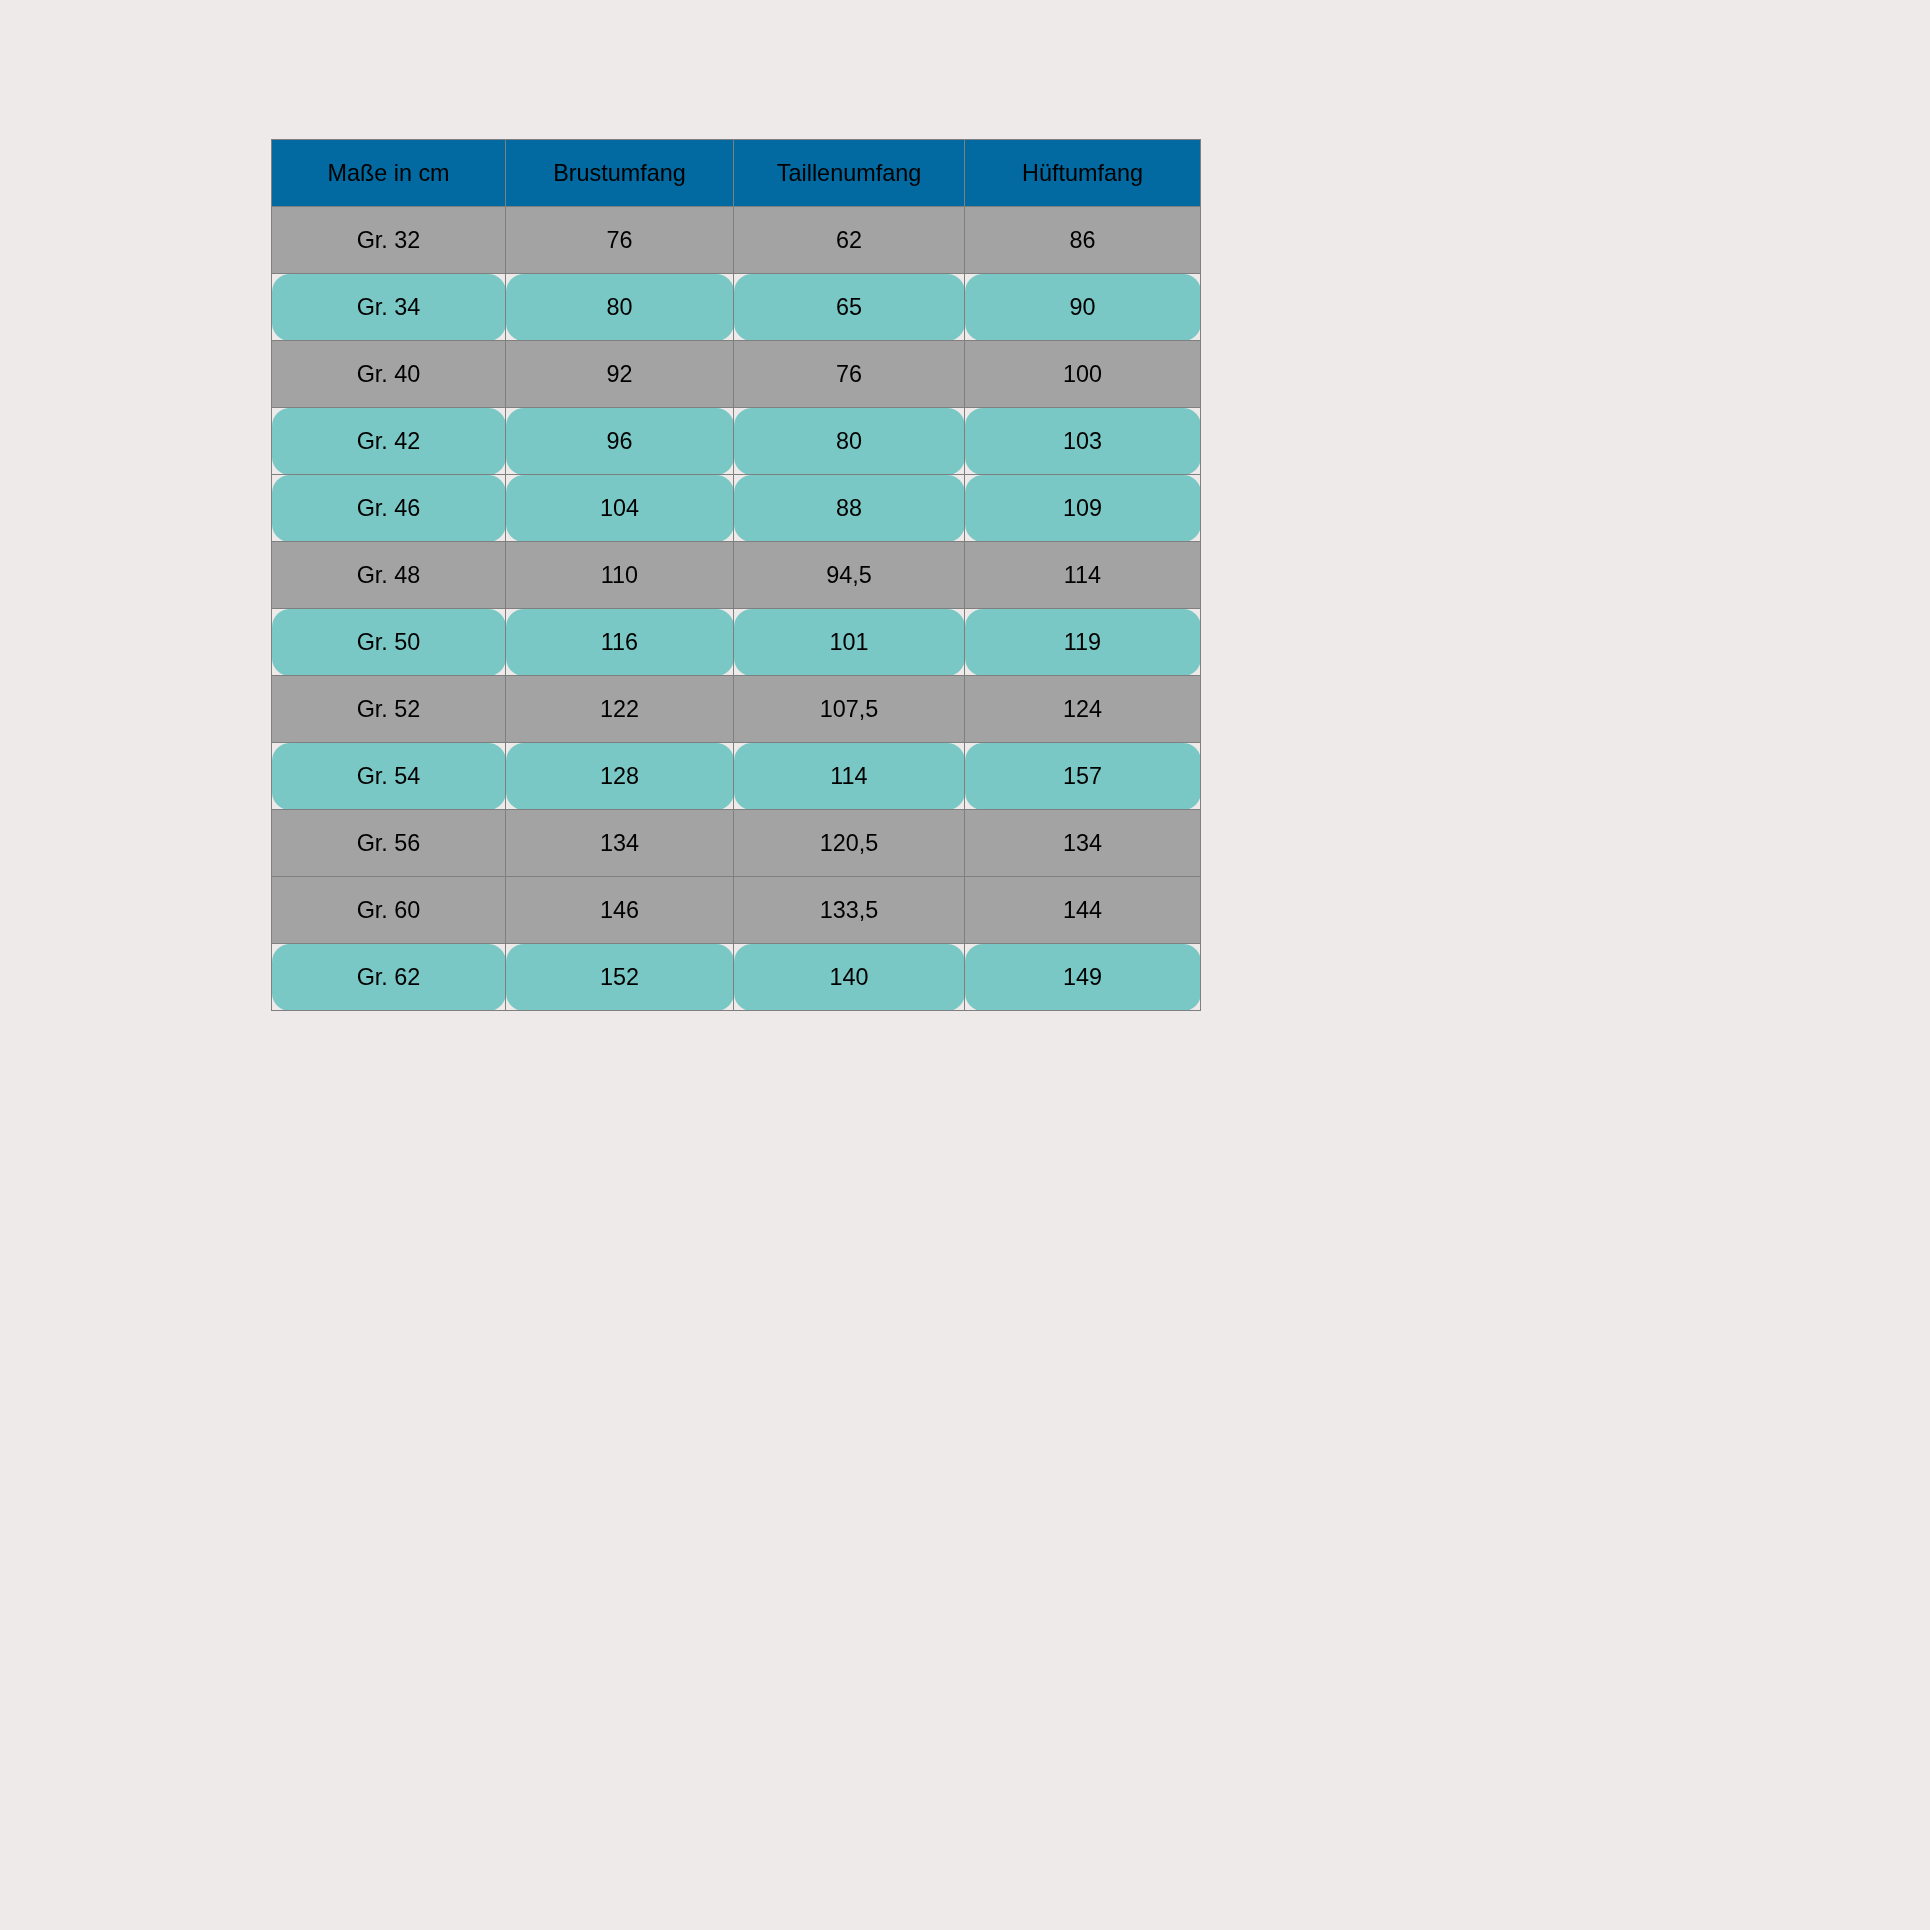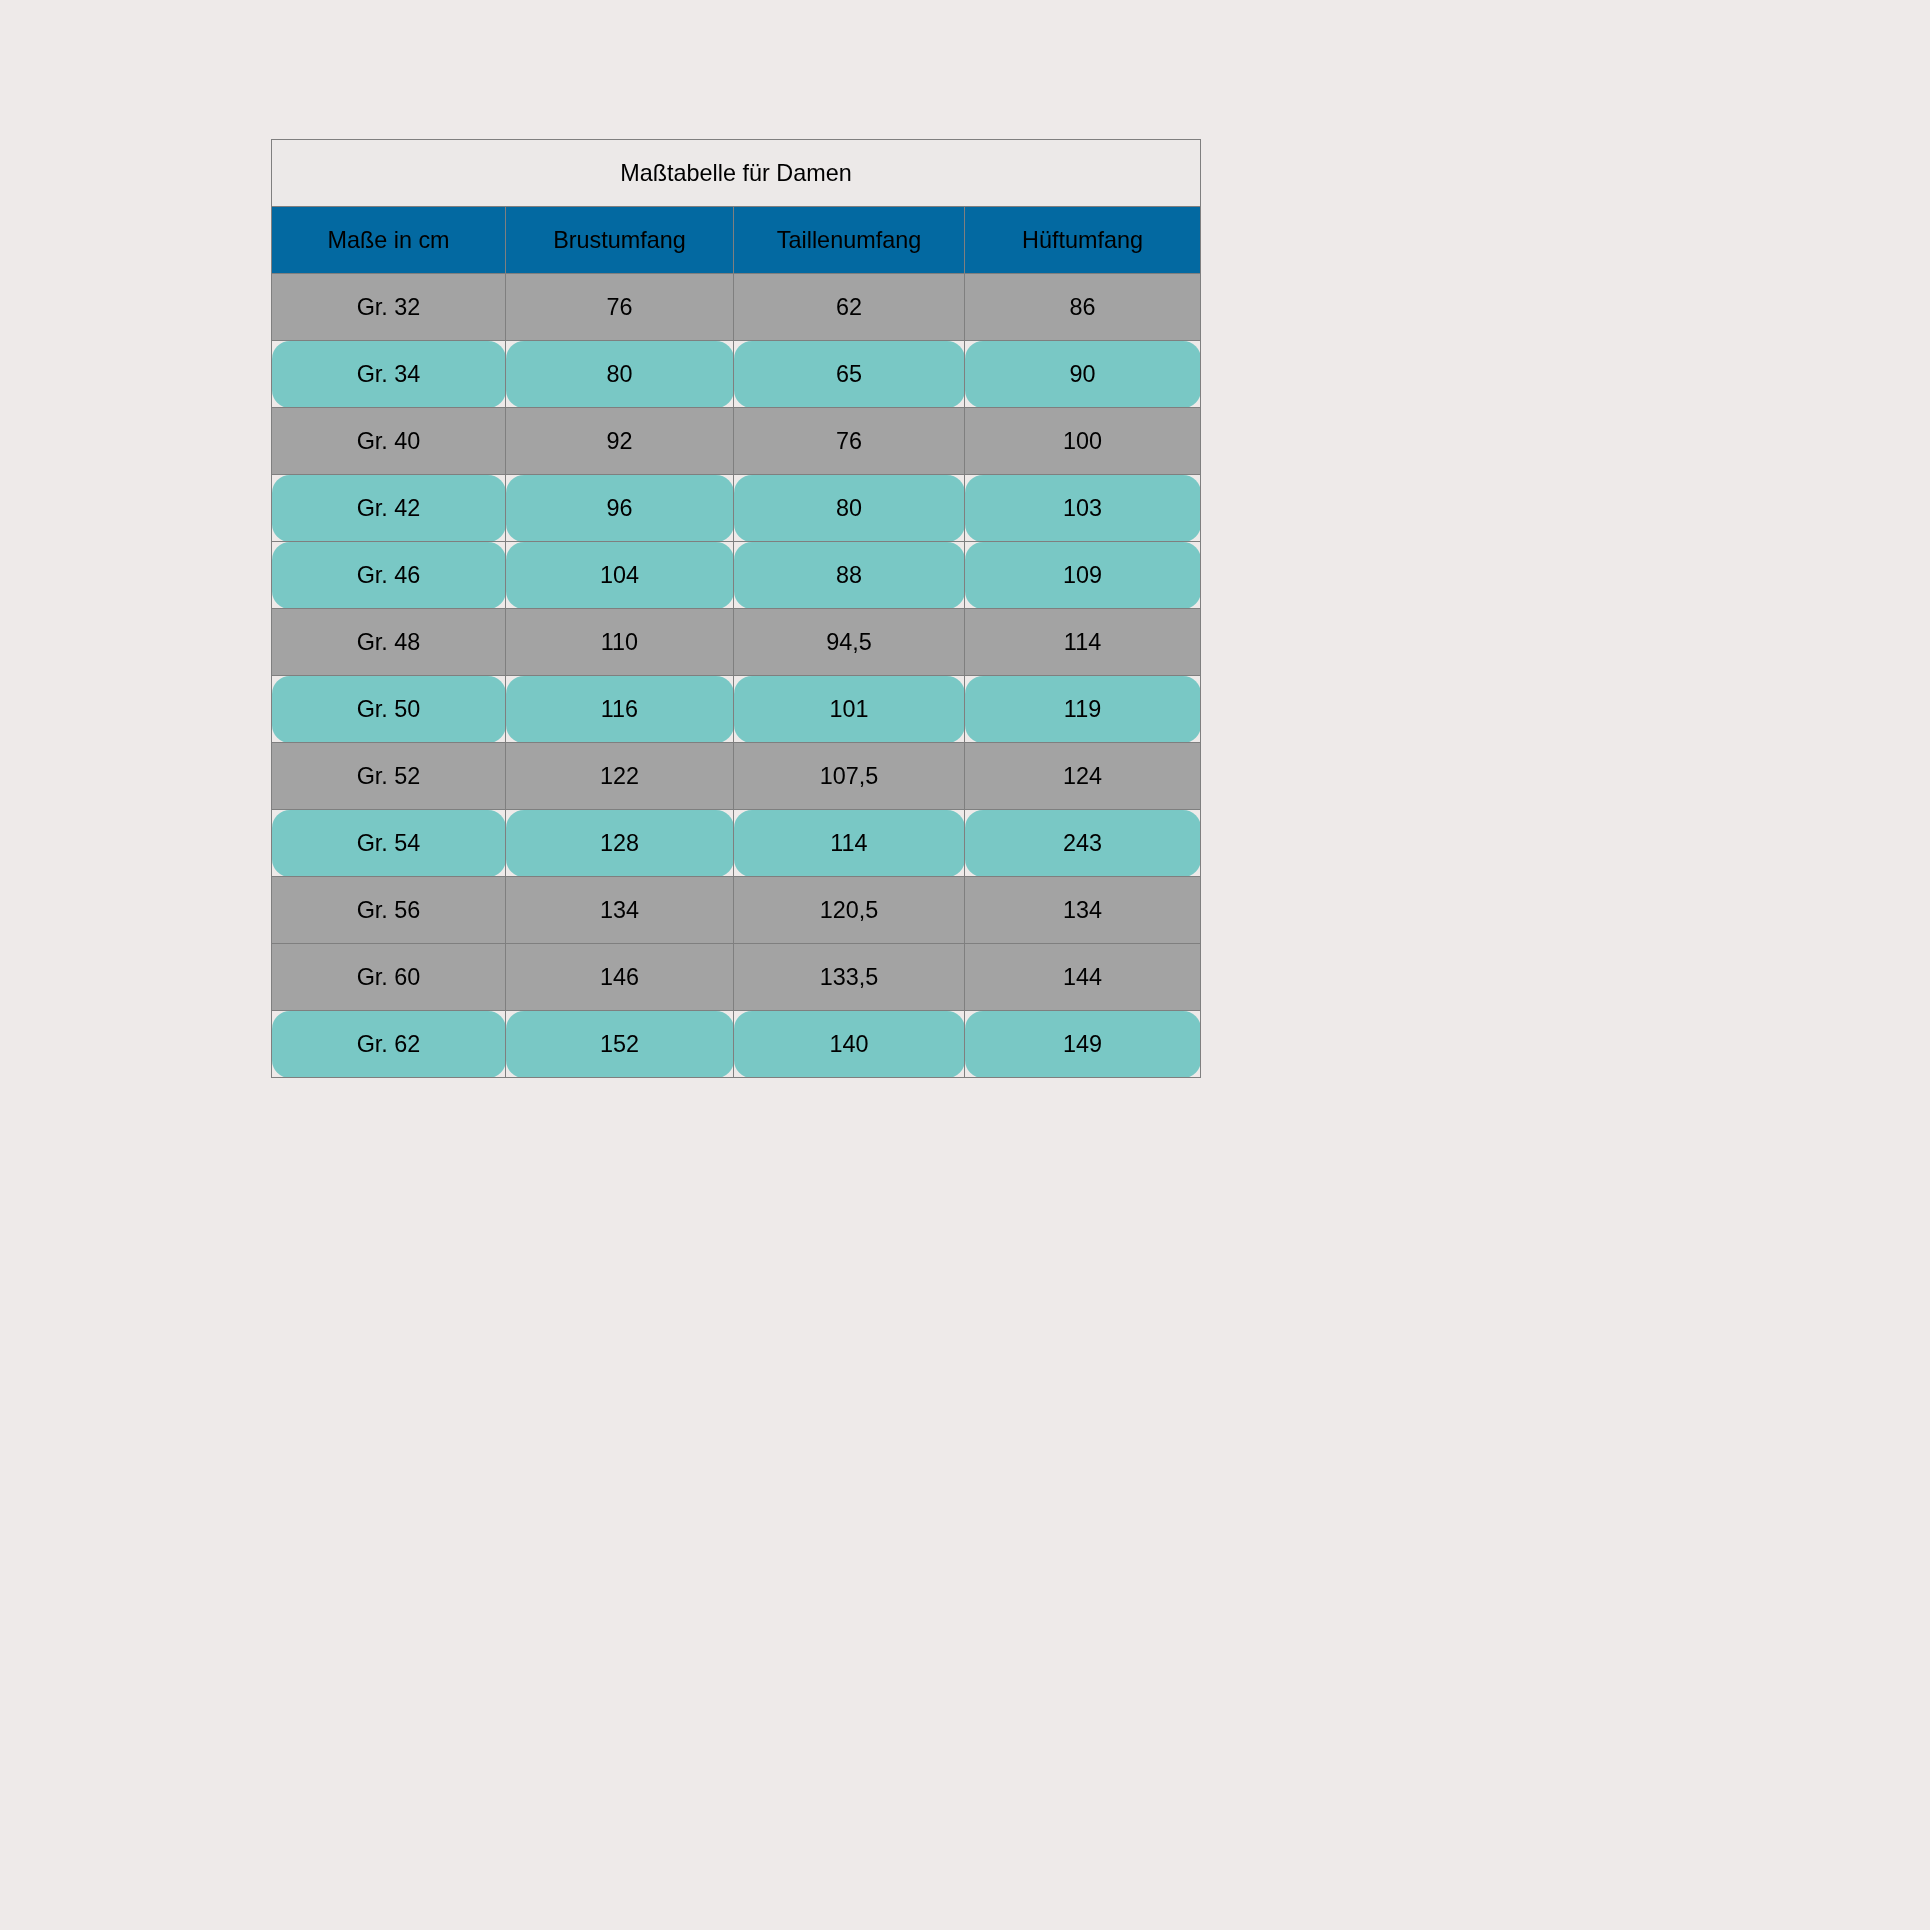--- a/index.html
+++ b/index.html
@@ -75,23 +75,20 @@
 <div id="page">
   <table id="size-table">
     <colgroup>
       <col class="c1">
         <col class="c2">
         <col class="c3">
         <col class="c4">
     </colgroup>
     <tbody>
       <tr>
-        <td class="title-cell" colspan="4">Maßtabelle für Damen</td>
-      </tr>
-      <tr>
         <td class="header-cell">Maße in cm</td>
         <td class="header-cell">Brustumfang</td>
         <td class="header-cell">Taillenumfang</td>
         <td class="header-cell">Hüftumfang</td>
       </tr>
     <tr class="row-light">
           <td>Gr. 32</td>
           <td>76</td>
           <td>62</td>
           <td>86</td>
@@ -135,21 +132,21 @@
         <tr class="row-light">
           <td>Gr. 52</td>
           <td>122</td>
           <td>107,5</td>
           <td>124</td>
         </tr>
         <tr class="row-teal">
           <td>Gr. 54</td>
           <td>128</td>
           <td>114</td>
-          <td>243</td>
+          <td>157</td>
         </tr>
         <tr class="row-light">
           <td>Gr. 56</td>
           <td>134</td>
           <td>120,5</td>
           <td>134</td>
         </tr>
         <tr class="row-light">
           <td>Gr. 60</td>
           <td>146</td>

